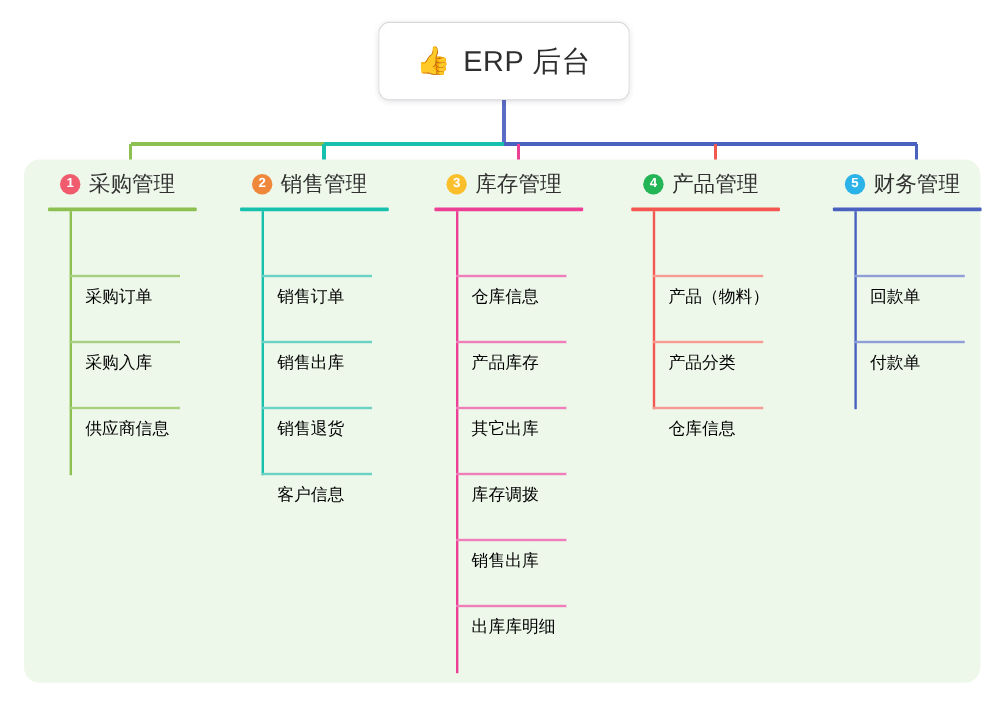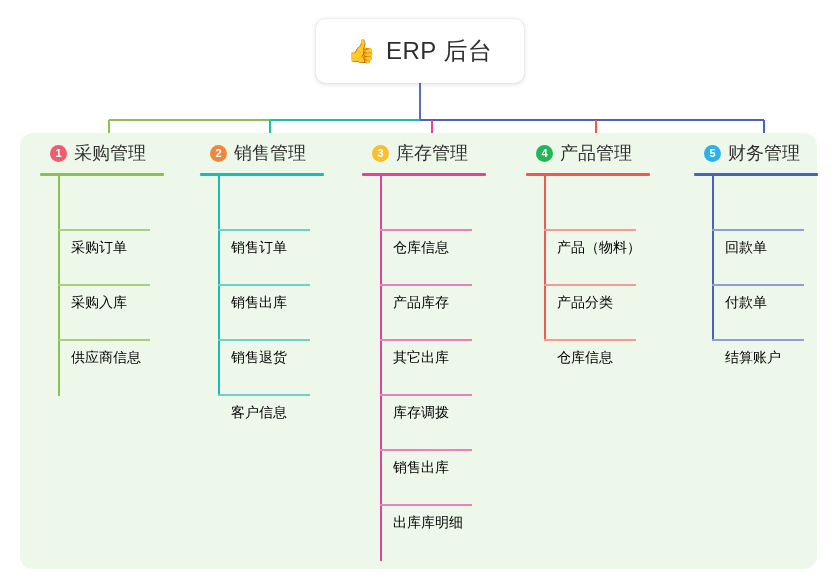--- a/index.html
+++ b/index.html
@@ -296,21 +296,17 @@
         <div class="items">
           <div class="spine" style="background: rgb(74, 97, 192); height: 165px;"></div>
           <div class="item">
             <span class="item-label">回款单</span>
             <div class="item-rule" style="background: rgb(143, 158, 216);"></div>
           </div>
           <div class="item">
             <span class="item-label">付款单</span>
             <div class="item-rule" style="background: rgb(143, 158, 216);"></div>
           </div>
-          <div class="item">
-            <span class="item-label">结算账户</span>
-            <div class="item-rule" style="background: rgb(143, 158, 216);"></div>
-          </div>
         </div>
       </div>
     </div>
 
 </div>
 
 </body></html>

